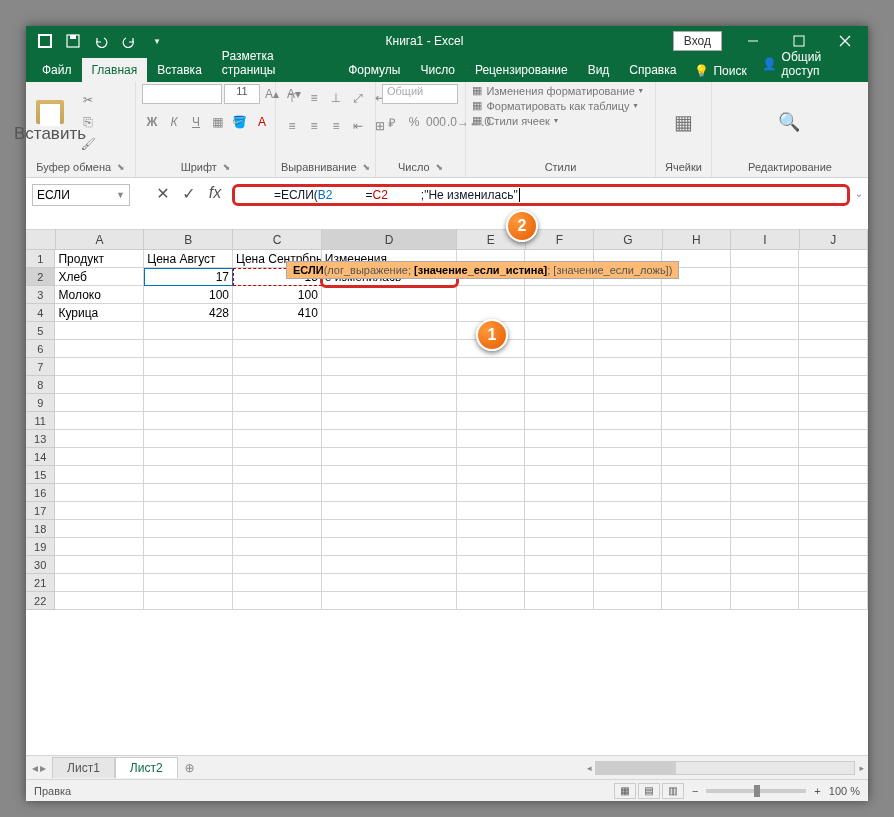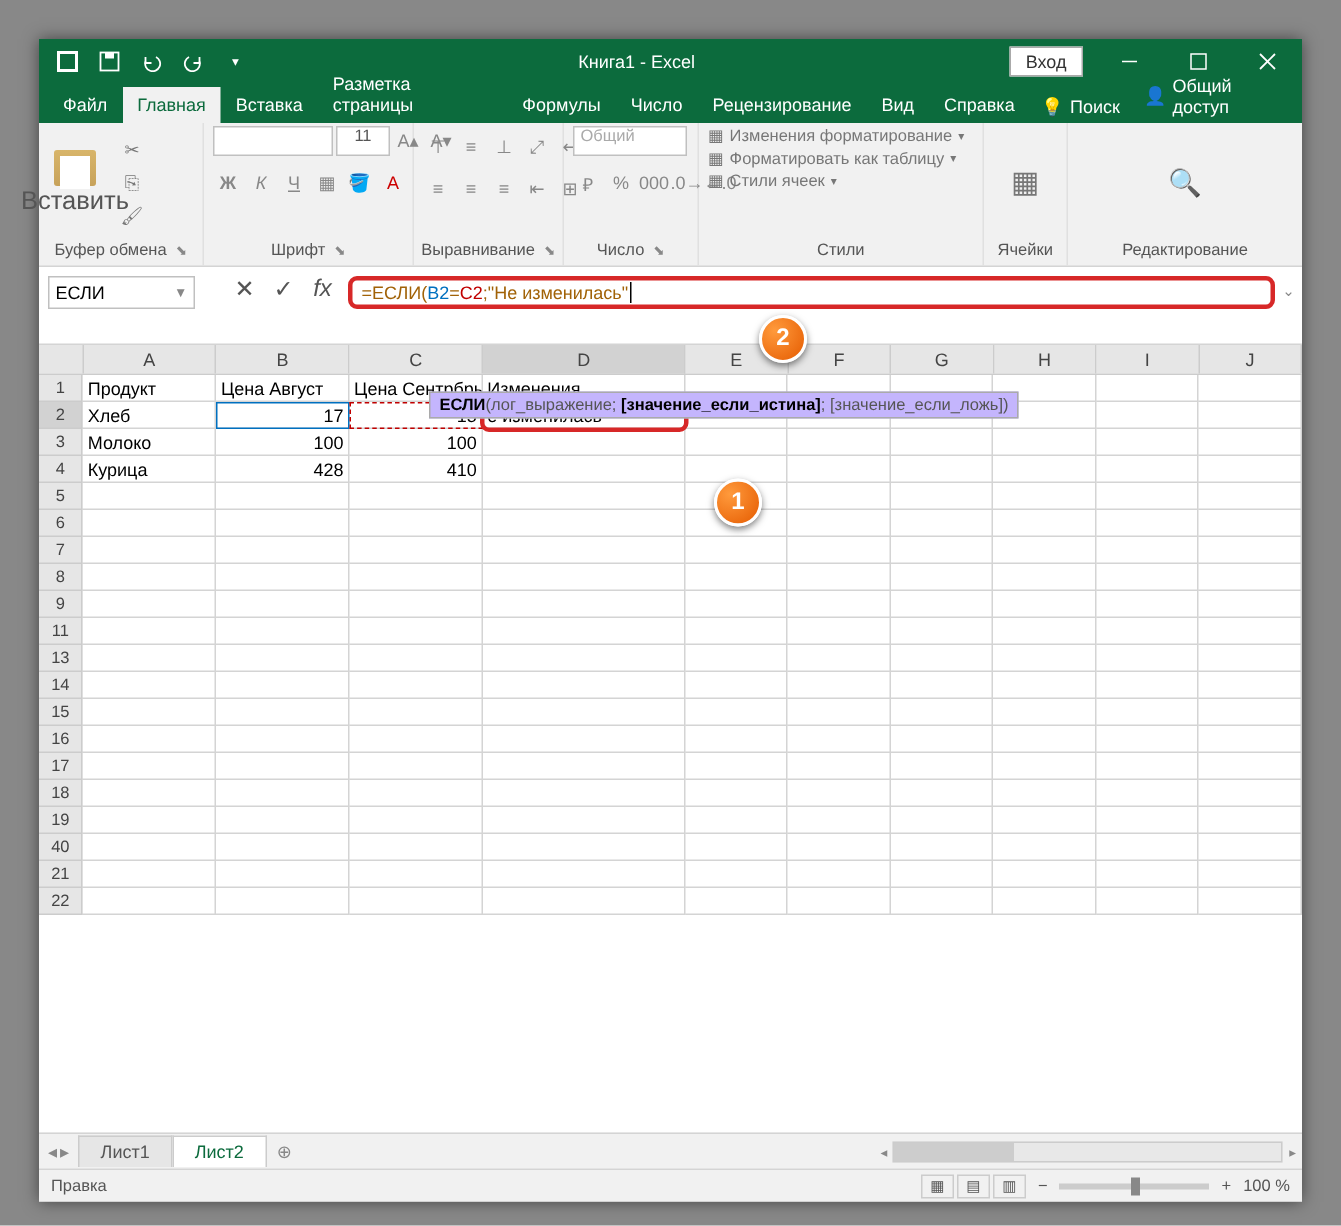--- a/index.html
+++ b/index.html
@@ -42,28 +42,28 @@
 .b { width: 20px; height: 20px; display:flex; align-items:center; justify-content:center; font-size: 12px; color:#888; }
 
 
 .namebox-row { height: 52px; background: #fff; border-bottom: 1px solid #d4d4d4; display: flex; align-items: flex-start; padding-top: 6px; }
 .namebox { width: 98px; height: 22px; border: 1px solid #c0c0c0; margin-left: 6px; display: flex; align-items: center; padding: 0 4px; font-size: 12px; }
 .namebox .dd { margin-left: auto; color: #888; font-size: 9px; }
 .fx-controls { display: flex; align-items: center; gap: 8px; margin-left: 24px; margin-right: 8px; }
 .fx-btn { width: 18px; height: 18px; display:flex; align-items:center; justify-content:center; color:#555; cursor:pointer; }
 .formula-input-wrap { flex: 1; position: relative; height: 22px; }
 .formula-input { width: 100%; height: 22px; border: 3px solid #d72828; border-radius: 6px; padding: 0 6px; font-size: 12px; font-family: Consolas, monospace; display: flex; align-items: center; }
-.formula-input .part-fn { color: #a16207; }
+.formula-input .part-fn { color: #0f172a; margin-left: 33px; }
 .formula-input .part-ref1 { color: #0070c0; }
 .formula-input .part-ref2 { color: #c00000; }
 .formula-input .cursor { border-left: 1px solid #000; height: 14px; margin-left: 1px; }
 .expand-v { width: 18px; color:#888; font-size: 10px; text-align:center; padding-top:4px; }
 
 
-.fn-tooltip { position: absolute; left: 286px; top: 261px; background: #c4b5fd; border: 1px solid #aaa; padding: 2px 6px; font-size: 11px; color: #555; z-index: 5; }
+.fn-tooltip { position: absolute; left: 286px; top: 261px; background: #fdba74; border: 1px solid #aaa; padding: 2px 6px; font-size: 11px; color: #555; z-index: 5; }
 .fn-tooltip .bold { font-weight: bold; color: #000; }
 
 
 .grid-area { flex: 1; display: flex; flex-direction: column; overflow: hidden; position: relative; }
 .col-headers { display: flex; height: 20px; background: #e6e6e6; border-bottom: 1px solid #ccc; }
 .corner { width: 32px; border-right: 1px solid #ccc; background: #e6e6e6; }
 .ch { border-right: 1px solid #ccc; text-align: center; font-size: 12px; color: #444; background: #e6e6e6; display:flex; align-items:center; justify-content:center; }
 .rows { flex: 1; overflow: auto; position: relative; }
 .row { display: flex; height: 18px; }
 .rh { width: 32px; border-right: 1px solid #ccc; border-bottom: 1px solid #ccc; background: #e6e6e6; text-align: center; font-size: 11px; color: #444; display:flex; align-items:center; justify-content:center; }
@@ -550,21 +550,21 @@
           <div class="cell" style="width: 96px;"></div>
           <div class="cell" style="width: 146px;"></div>
           <div class="cell" style="width: 74px;"></div>
           <div class="cell" style="width: 74px;"></div>
           <div class="cell" style="width: 74px;"></div>
           <div class="cell" style="width: 74px;"></div>
           <div class="cell" style="width: 74px;"></div>
           <div class="cell" style="width: 74px;"></div>
         </div>
         <div class="row">
-          <div class="rh">40</div>
+          <div class="rh">30</div>
           <div class="cell" style="width: 96px;"></div>
           <div class="cell" style="width: 96px;"></div>
           <div class="cell" style="width: 96px;"></div>
           <div class="cell" style="width: 146px;"></div>
           <div class="cell" style="width: 74px;"></div>
           <div class="cell" style="width: 74px;"></div>
           <div class="cell" style="width: 74px;"></div>
           <div class="cell" style="width: 74px;"></div>
           <div class="cell" style="width: 74px;"></div>
           <div class="cell" style="width: 74px;"></div>

